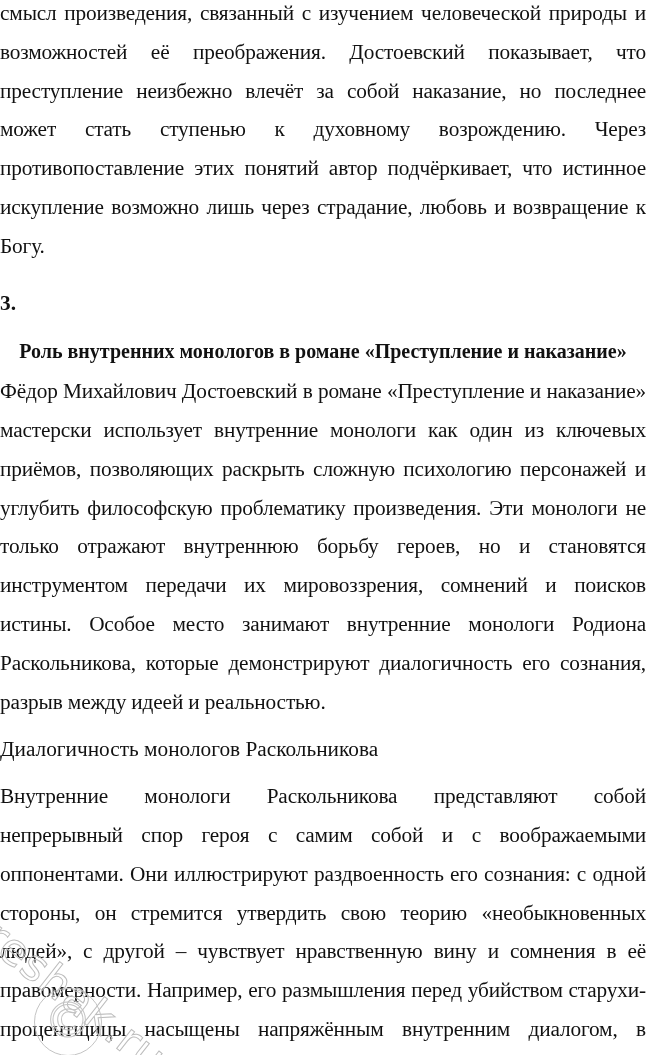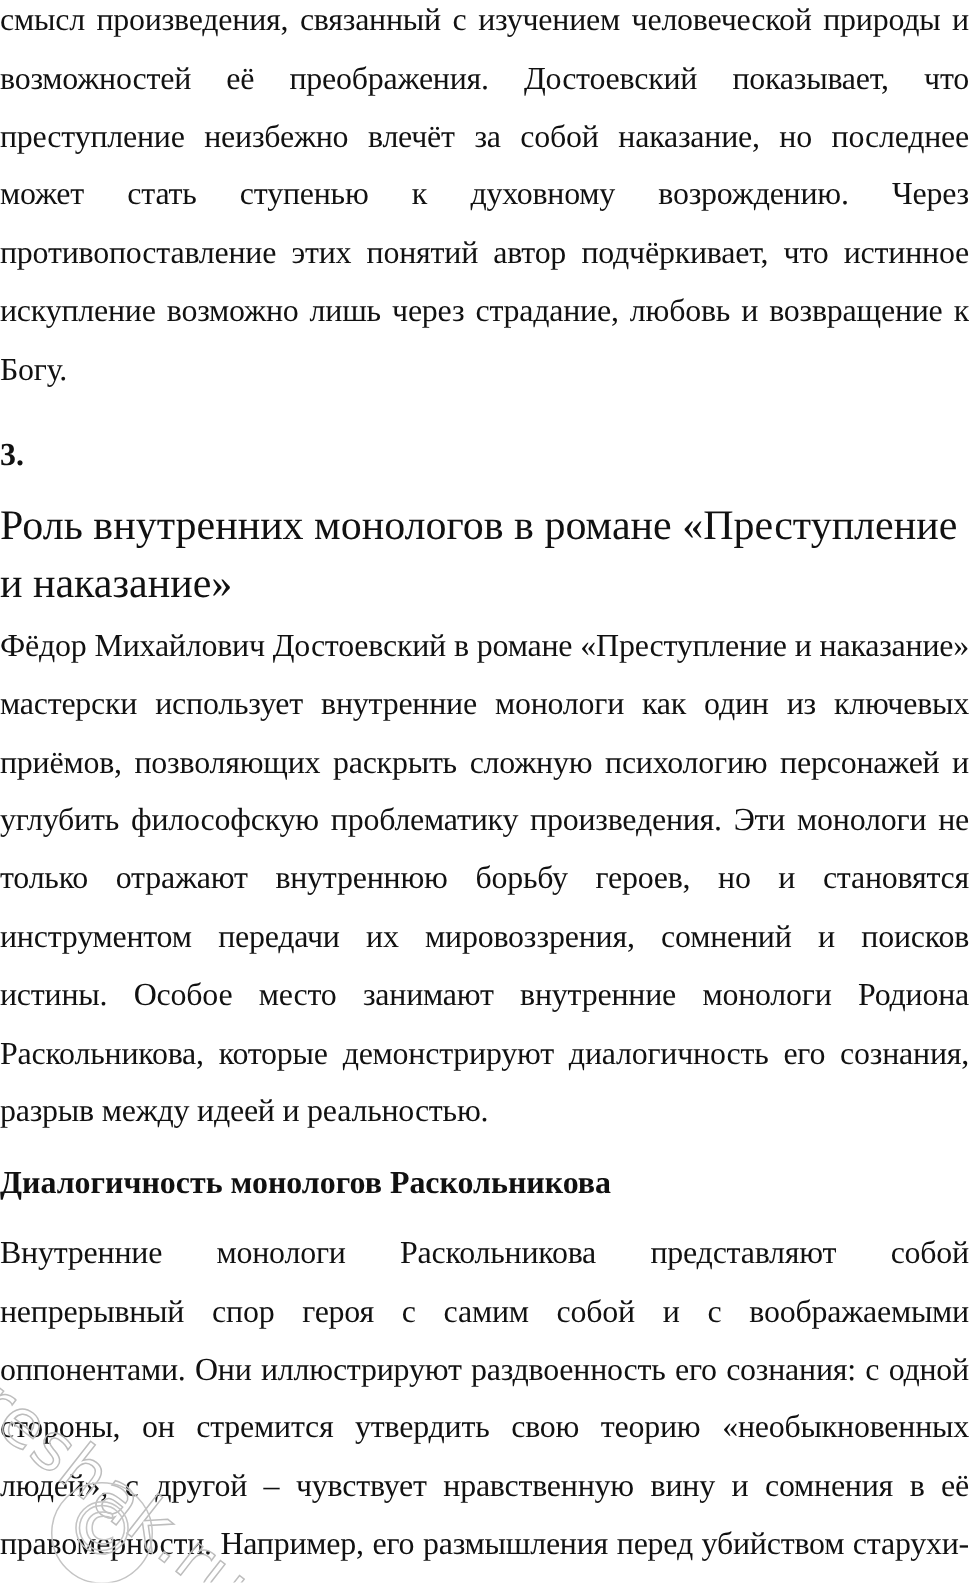--- a/index.html
+++ b/index.html
@@ -32,29 +32,29 @@
     .num {
       margin: 0;
       font-weight: bold;
       font-size: 21.3px;
       line-height: 38.8px;
       padding-top: 9px;
       padding-bottom: 10px;
     }
     .title {
       margin: 0;
-      font-weight: normal;
-      font-size: 28px;
+      font-weight: bold;
+      font-size: 20px;
       line-height: 38.8px;
-      text-align: left;
+      text-align: center;
       padding-bottom: 1px;
     }
     .subhead {
       margin: 0;
-      font-weight: bold;
+      font-weight: normal;
       font-size: 21.3px;
       line-height: 38.8px;
       padding-top: 9px;
       padding-bottom: 8px;
     }
     .gap-after {
       padding-bottom: 9px;
     }
     .watermark {
       position: absolute;

